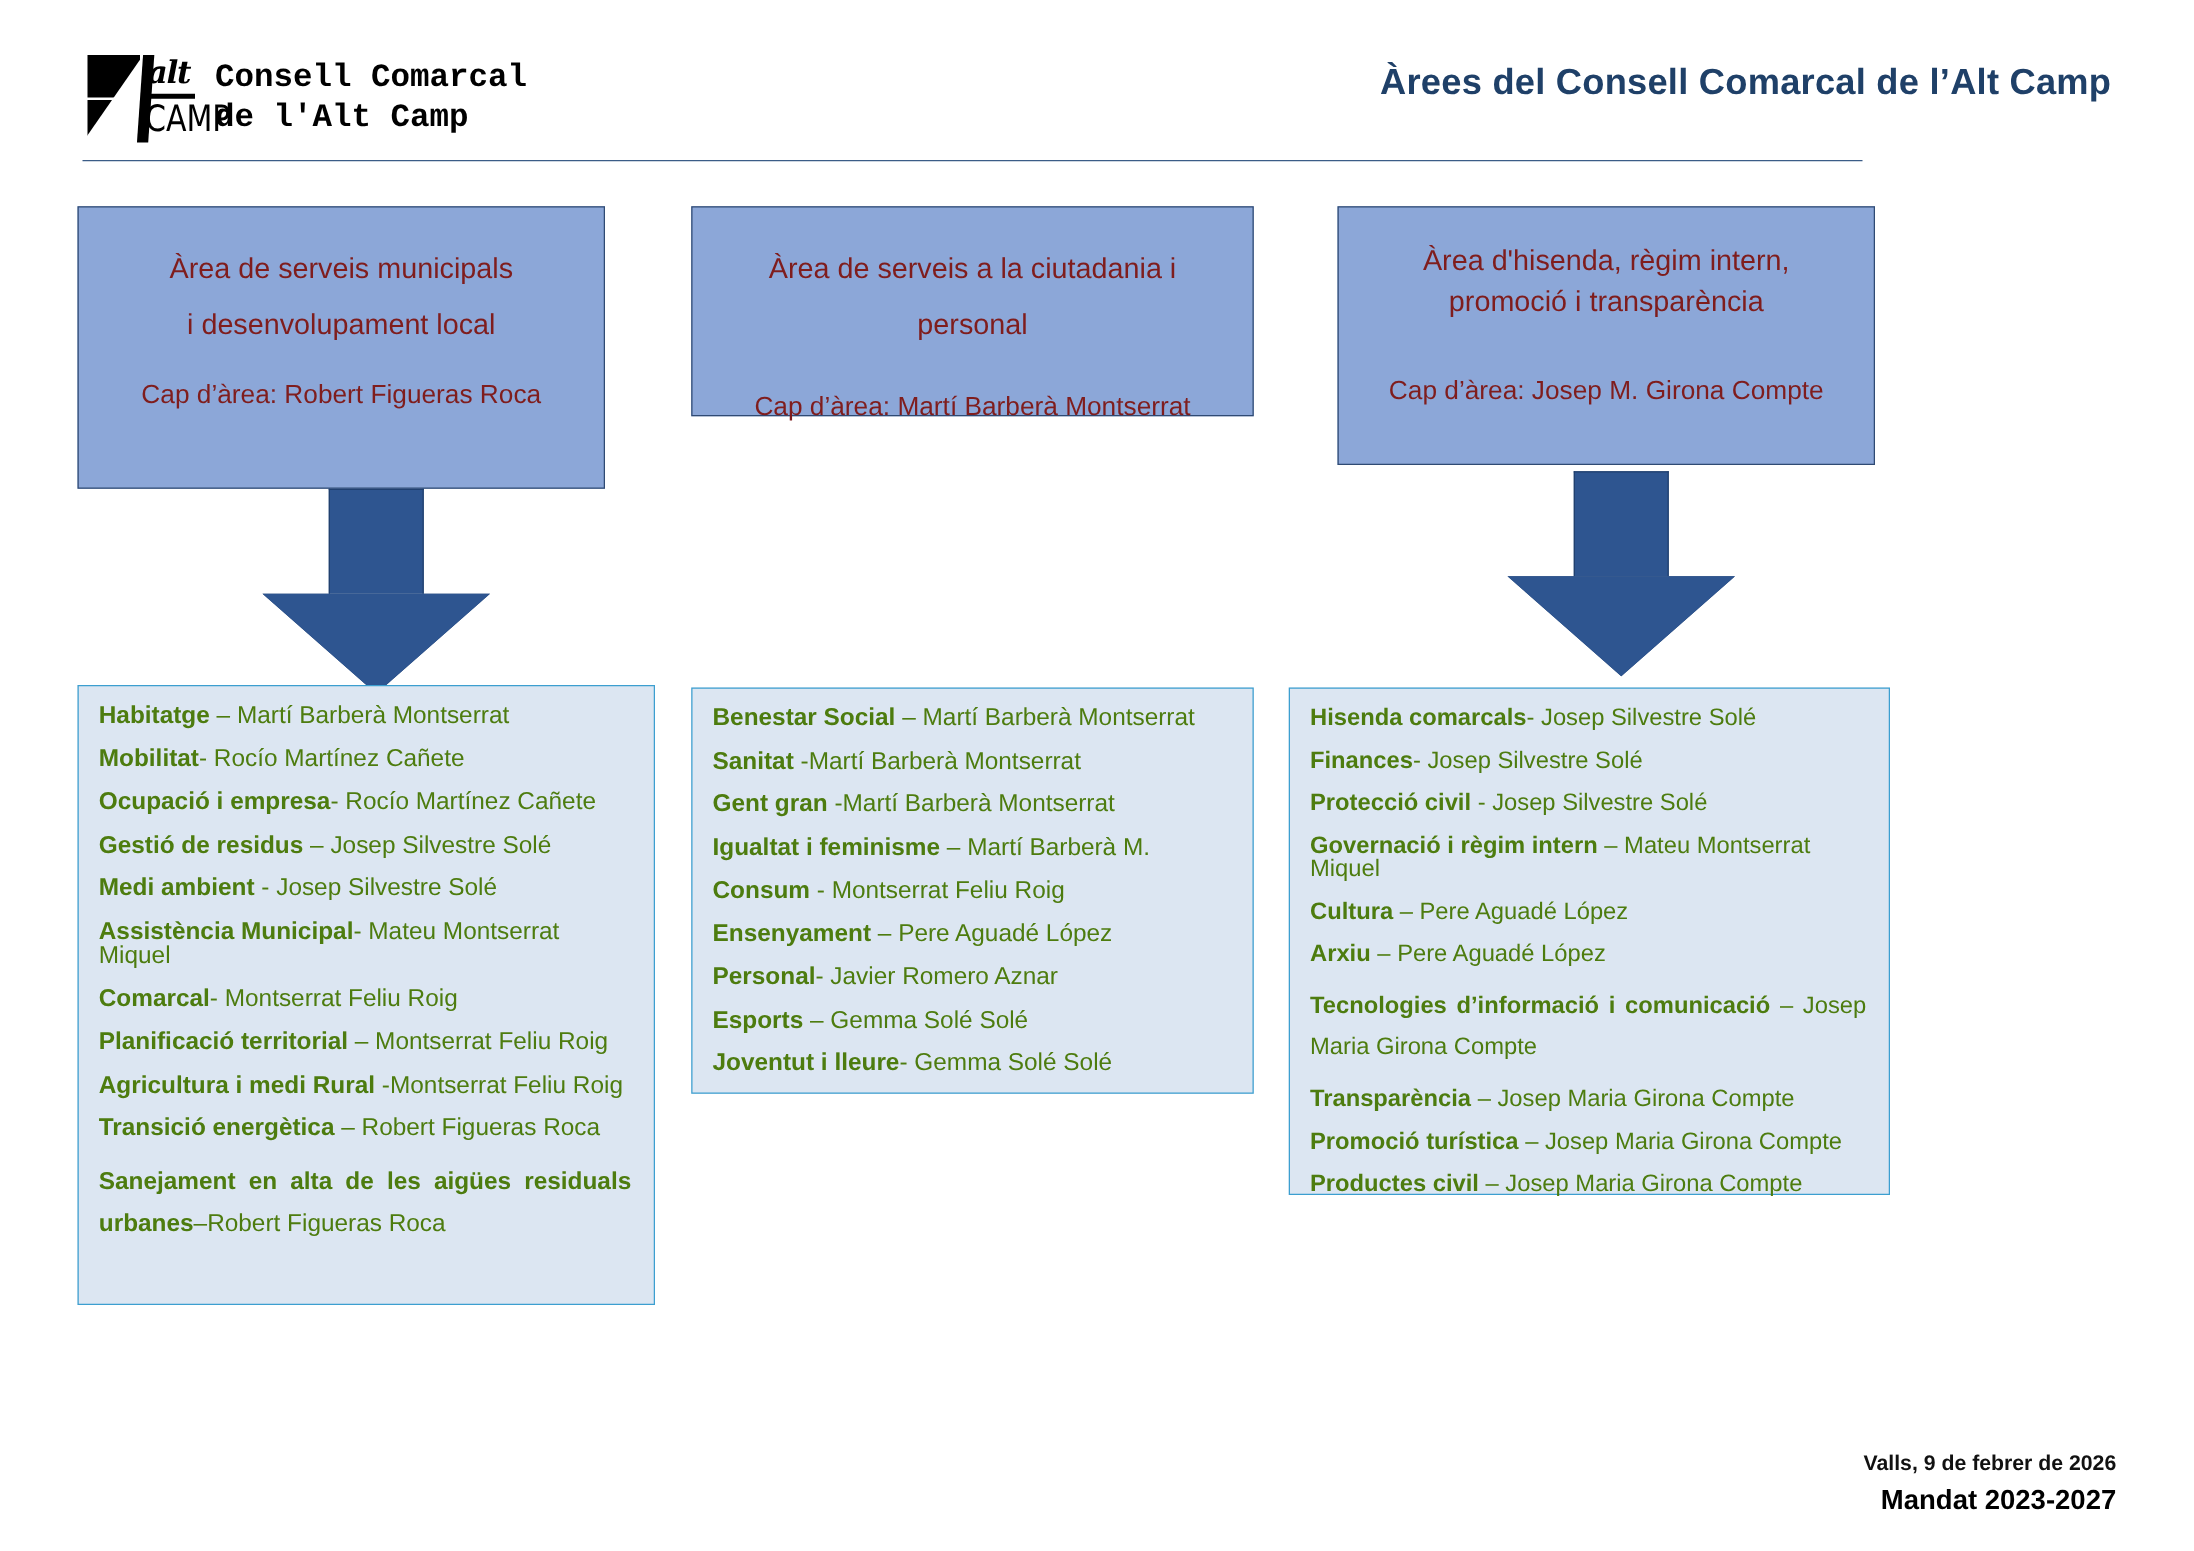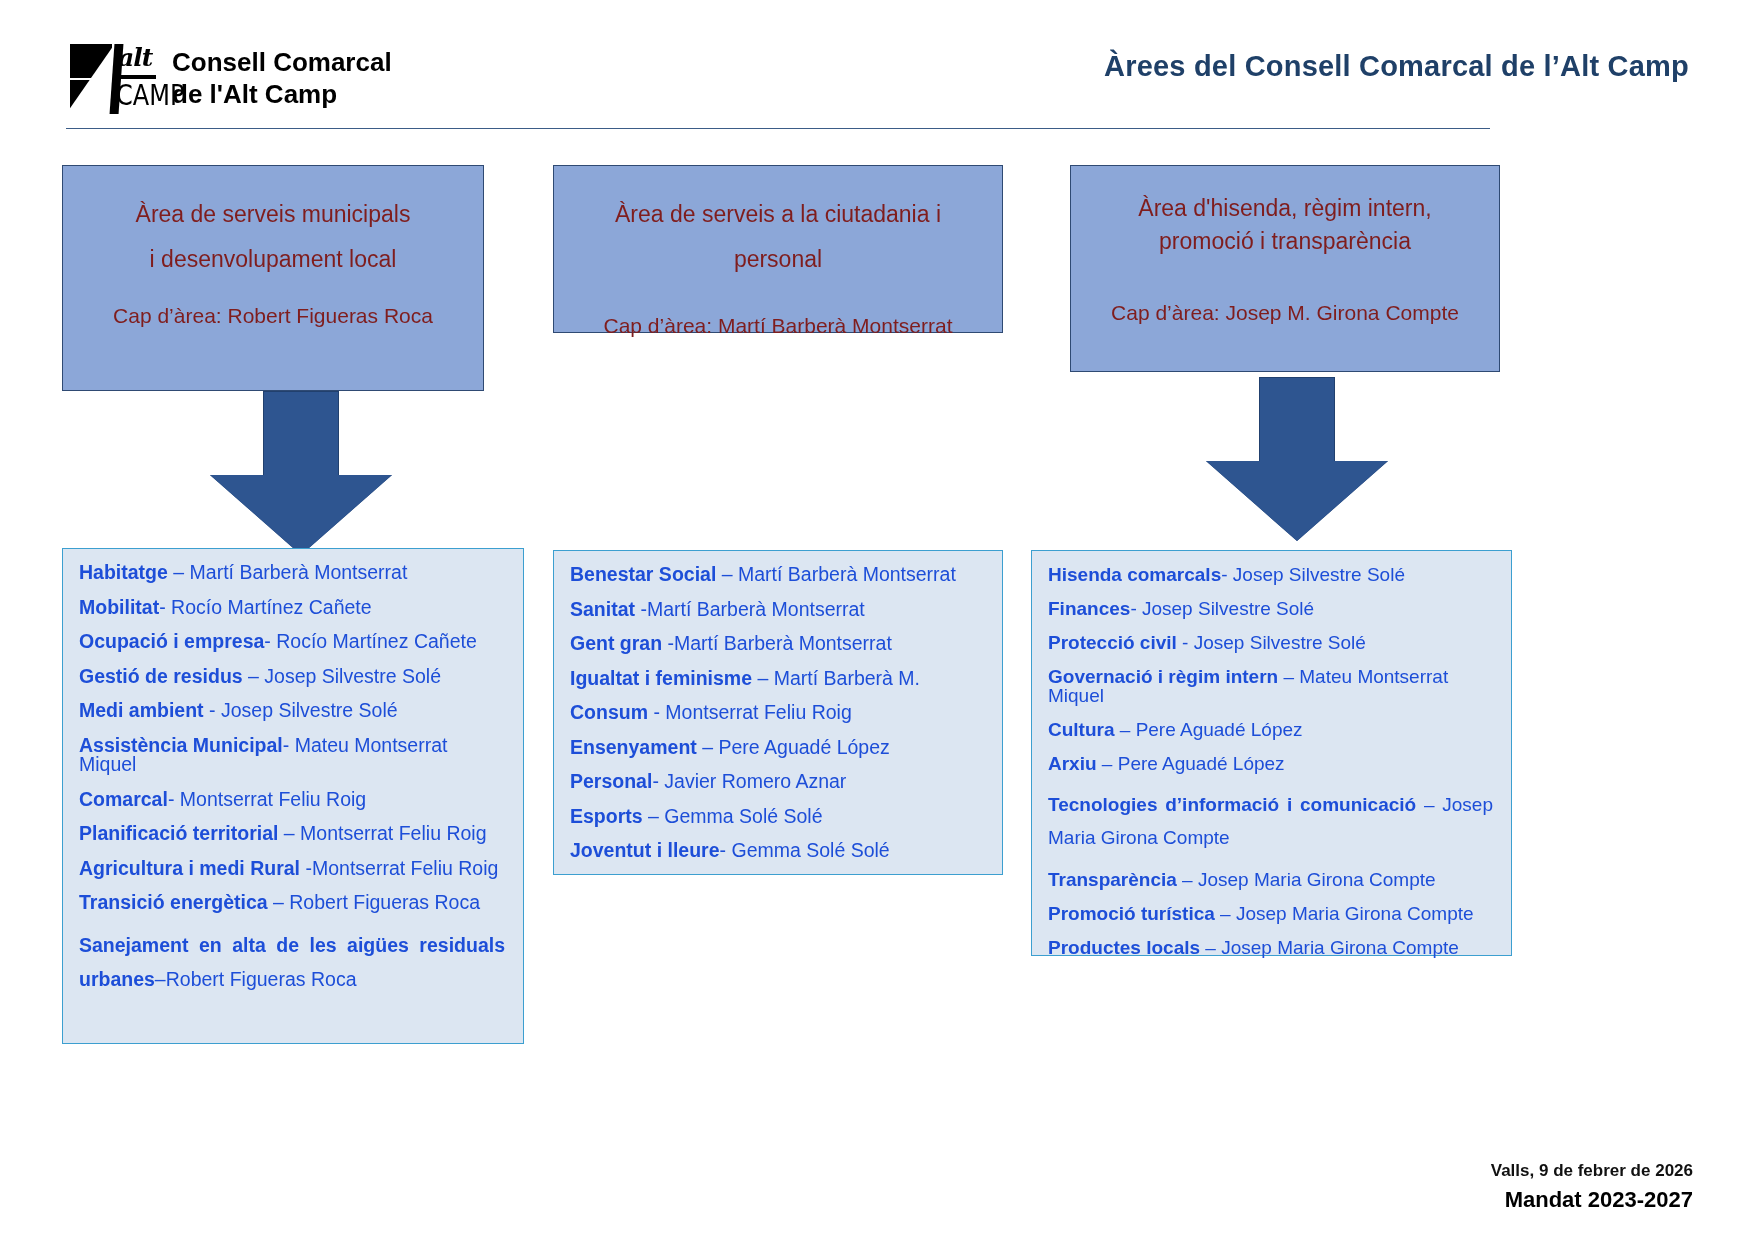--- a/index.html
+++ b/index.html
@@ -91,20 +91,21 @@
     line-height: 1.1;
     transform: scaleX(0.92);
     transform-origin: left top;
   }
   #logo-text {
     font-weight: bold;
     font-size: 26px;
     line-height: 1.25;
     color: #000;
     white-space: nowrap;
+    font-family: Liberation Mono, monospace;
   }
   #page-title {
     position: absolute;
     right: 66px; top: 50px;
     font-size: 29px;
     font-weight: bold;
     color: #1f4068;
     white-space: nowrap;
     letter-spacing: 0.2px;
   }
@@ -190,21 +191,21 @@
     padding: 14px 18px 14px 16px;
   }
   #col-0 .list-box { top: 548px; width: 462px; height: 496px; }
   #col-1 .list-box { top: 550px; width: 450px; height: 325px; }
   #col-2 .list-box { top: 550px; width: 481px; height: 406px; }
 
   .list-item {
     font-size: 19.5px;
     line-height: 1.0;
     margin-bottom: 15px;
-    color: #1d4ed8;
+    color: #4d7c0f;
   }
   #col-2 .list-item { font-size: 19px; }
   .list-item b { font-weight: bold; }
   .li-wrap {
     line-height: 1.75;
   }
   .just { text-align: justify; }
 
   
   #footer {
@@ -319,21 +320,21 @@
     <div class="items">
         <div class="list-item"><b>Hisenda comarcals</b><span>- </span><span>Josep Silvestre  Solé</span></div>
         <div class="list-item"><b>Finances</b><span>- </span><span>Josep Silvestre Solé</span></div>
         <div class="list-item"><b>Protecció civil</b><span> - </span><span>Josep Silvestre Solé</span></div>
         <div class="list-item"><b>Governació i règim intern</b><span> – </span><span>Mateu Montserrat Miquel</span></div>
         <div class="list-item"><b>Cultura</b><span> – </span><span>Pere Aguadé López</span></div>
         <div class="list-item"><b>Arxiu</b><span>  – </span><span>Pere Aguadé López</span></div>
         <div class="list-item li-wrap just"><b>Tecnologies  d’informació  i  comunicació</b><span>  –  </span><span>Josep  Maria Girona Compte</span></div>
         <div class="list-item"><b>Transparència</b><span> – </span><span>Josep Maria Girona Compte</span></div>
         <div class="list-item"><b>Promoció turística</b><span>  – </span><span>Josep Maria Girona  Compte</span></div>
-        <div class="list-item"><b>Productes locals</b><span> – </span><span>Josep Maria Girona Compte</span></div>
+        <div class="list-item"><b>Productes civil</b><span> – </span><span>Josep Maria Girona Compte</span></div>
       </div>
   </div>
 </div>
 
 <div id="footer">
   <div id="footer-date">Valls, 9 de febrer de 2026</div>
   <div id="footer-mandate">Mandat 2023-2027</div>
 </div>
 
 </body></html>

